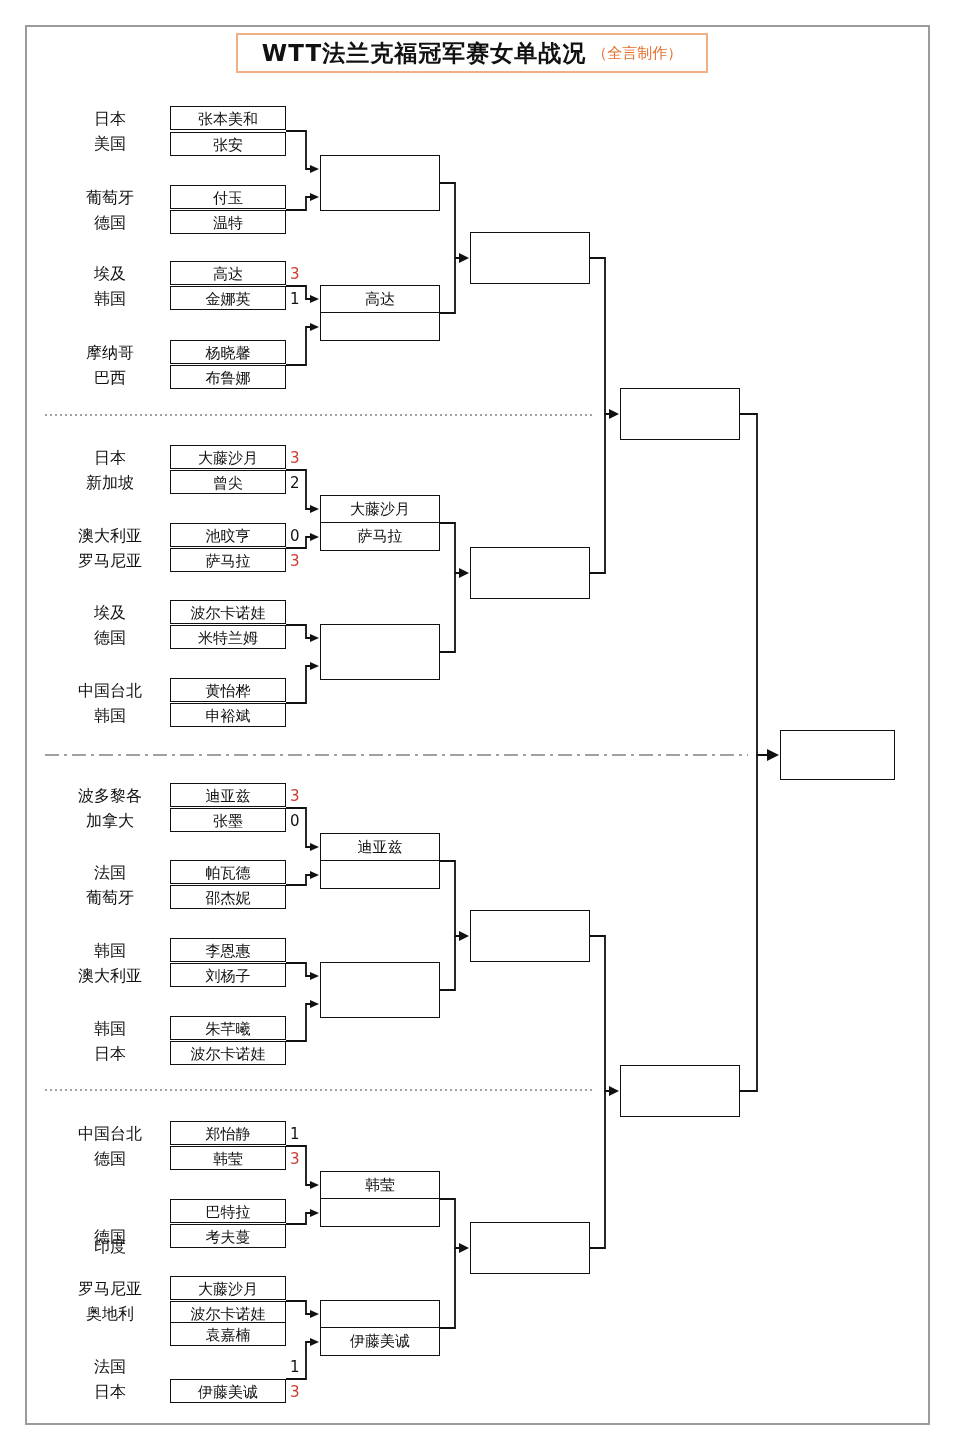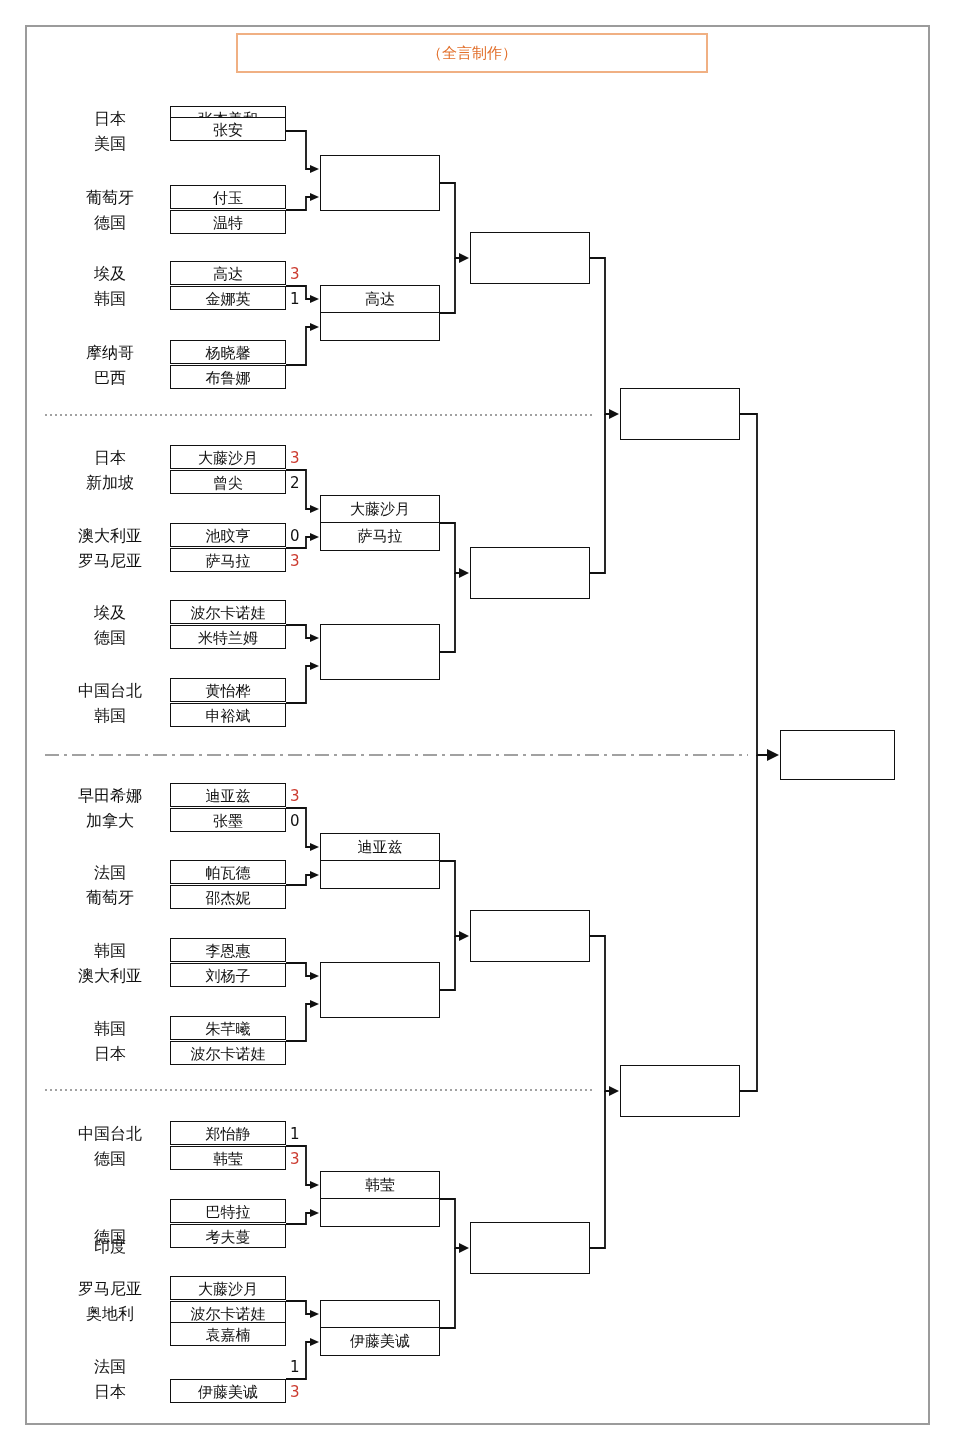--- a/index.html
+++ b/index.html
@@ -41,20 +41,21 @@
   .cell { height:27px; line-height:27px; text-align:center; font-size:15px; }
   .cell.divided { border-bottom:1px solid #111; }
   svg.lines { position:absolute; left:0; top:0; width:954px; height:1450px; pointer-events:none; }
 </style>
 </head>
 <body>
 
 <div class="frame"></div>
 
 <div class="titlebox">
+  <span class="title-main">WTT法兰克福冠军赛女单战况</span>
   <span class="title-credit">（全言制作）</span>
 </div>
 
 <svg class="lines" viewBox="0 0 954 1450" xmlns="http://www.w3.org/2000/svg">
   <g stroke="#111" stroke-width="1.8" fill="none">
     <polyline points="286,131 306,131 306,169 310,169"></polyline>
     <polyline points="286,210 306,210 306,197 310,197"></polyline>
     <polyline points="286,286 306,286 306,299 310,299"></polyline>
     <polyline points="286,365 306,365 306,327 310,327"></polyline>
     <polyline points="286,470 306,470 306,509 310,509"></polyline>
@@ -116,21 +117,21 @@
     <polygon points="767,749 767,761 779,755"></polygon>
   </g>
   <line x1="45" y1="415" x2="592" y2="415" stroke="#444" stroke-width="1.2" stroke-dasharray="2,3"></line>
   <line x1="45" y1="755" x2="748" y2="755" stroke="#444" stroke-width="1.2" stroke-dasharray="14,5,3,5"></line>
   <line x1="45" y1="1090" x2="592" y2="1090" stroke="#444" stroke-width="1.2" stroke-dasharray="2,3"></line>
 </svg>
 
 <div class="country" style="top:106px">日本</div>
 <div class="pbox" style="top:106px">张本美和</div>
 <div class="country" style="top:131px">美国</div>
-<div class="pbox" style="top:117px">张安</div>
+<div class="pbox" style="top:132px">张安</div>
 
 <div class="country" style="top:185px">葡萄牙</div>
 <div class="pbox" style="top:185px">付玉</div>
 <div class="country" style="top:210px">德国</div>
 <div class="pbox" style="top:210px">温特</div>
 
 <div class="country" style="top:261px">埃及</div>
 <div class="pbox" style="top:261px">高达</div>
 <div class="score win" style="top:261px">3</div>
 <div class="country" style="top:286px">韩国</div>
@@ -179,21 +180,21 @@
 <div class="box2 r16" style="top:495px">
   <div class="cell divided">大藤沙月</div>
   <div class="cell">萨马拉</div>
 </div>
 <div class="box2 r16" style="top:624px">
   <div class="cell"></div>
   <div class="cell"></div>
 </div>
 <div class="box2 qf" style="top:547px"></div>
 
-<div class="country" style="top:783px">早田希娜</div>
+<div class="country" style="top:783px">波多黎各</div>
 <div class="pbox" style="top:783px">迪亚兹</div>
 <div class="score win" style="top:783px">3</div>
 <div class="country" style="top:808px">加拿大</div>
 <div class="pbox" style="top:808px">张墨</div>
 <div class="score" style="top:808px">0</div>
 
 <div class="country" style="top:860px">法国</div>
 <div class="pbox" style="top:860px">帕瓦德</div>
 <div class="country" style="top:885px">葡萄牙</div>
 <div class="pbox" style="top:885px">邵杰妮</div>

